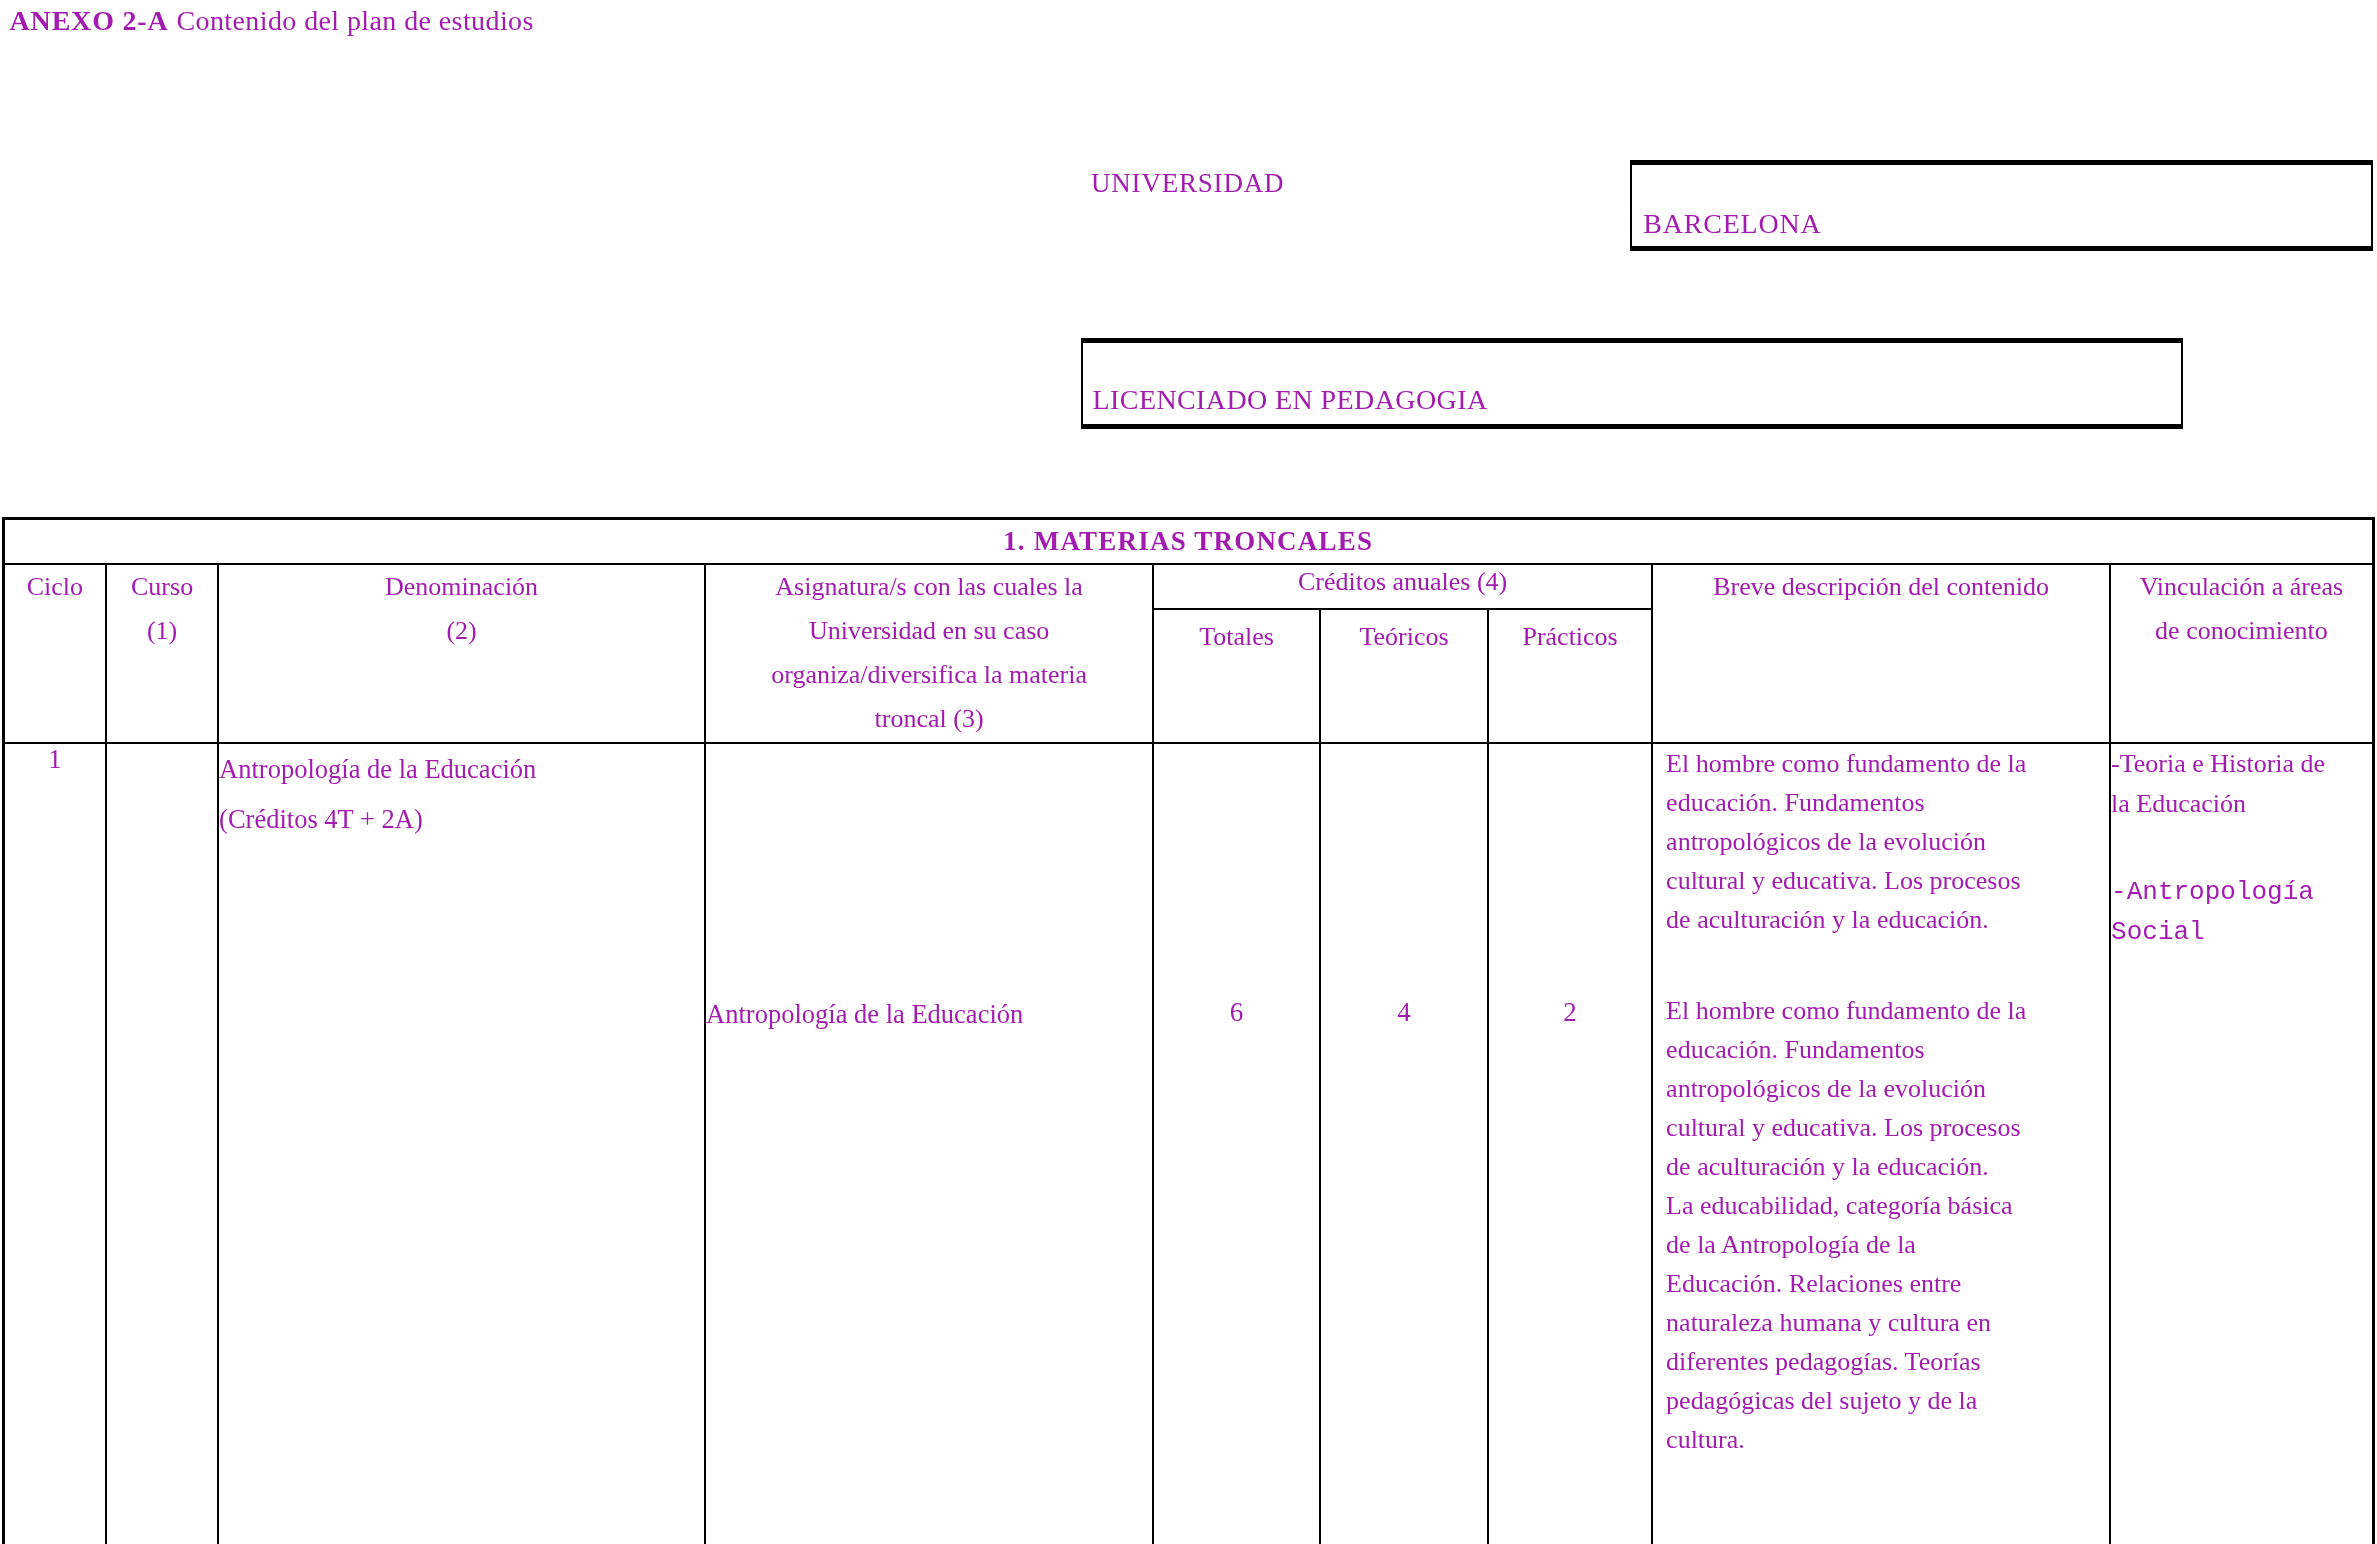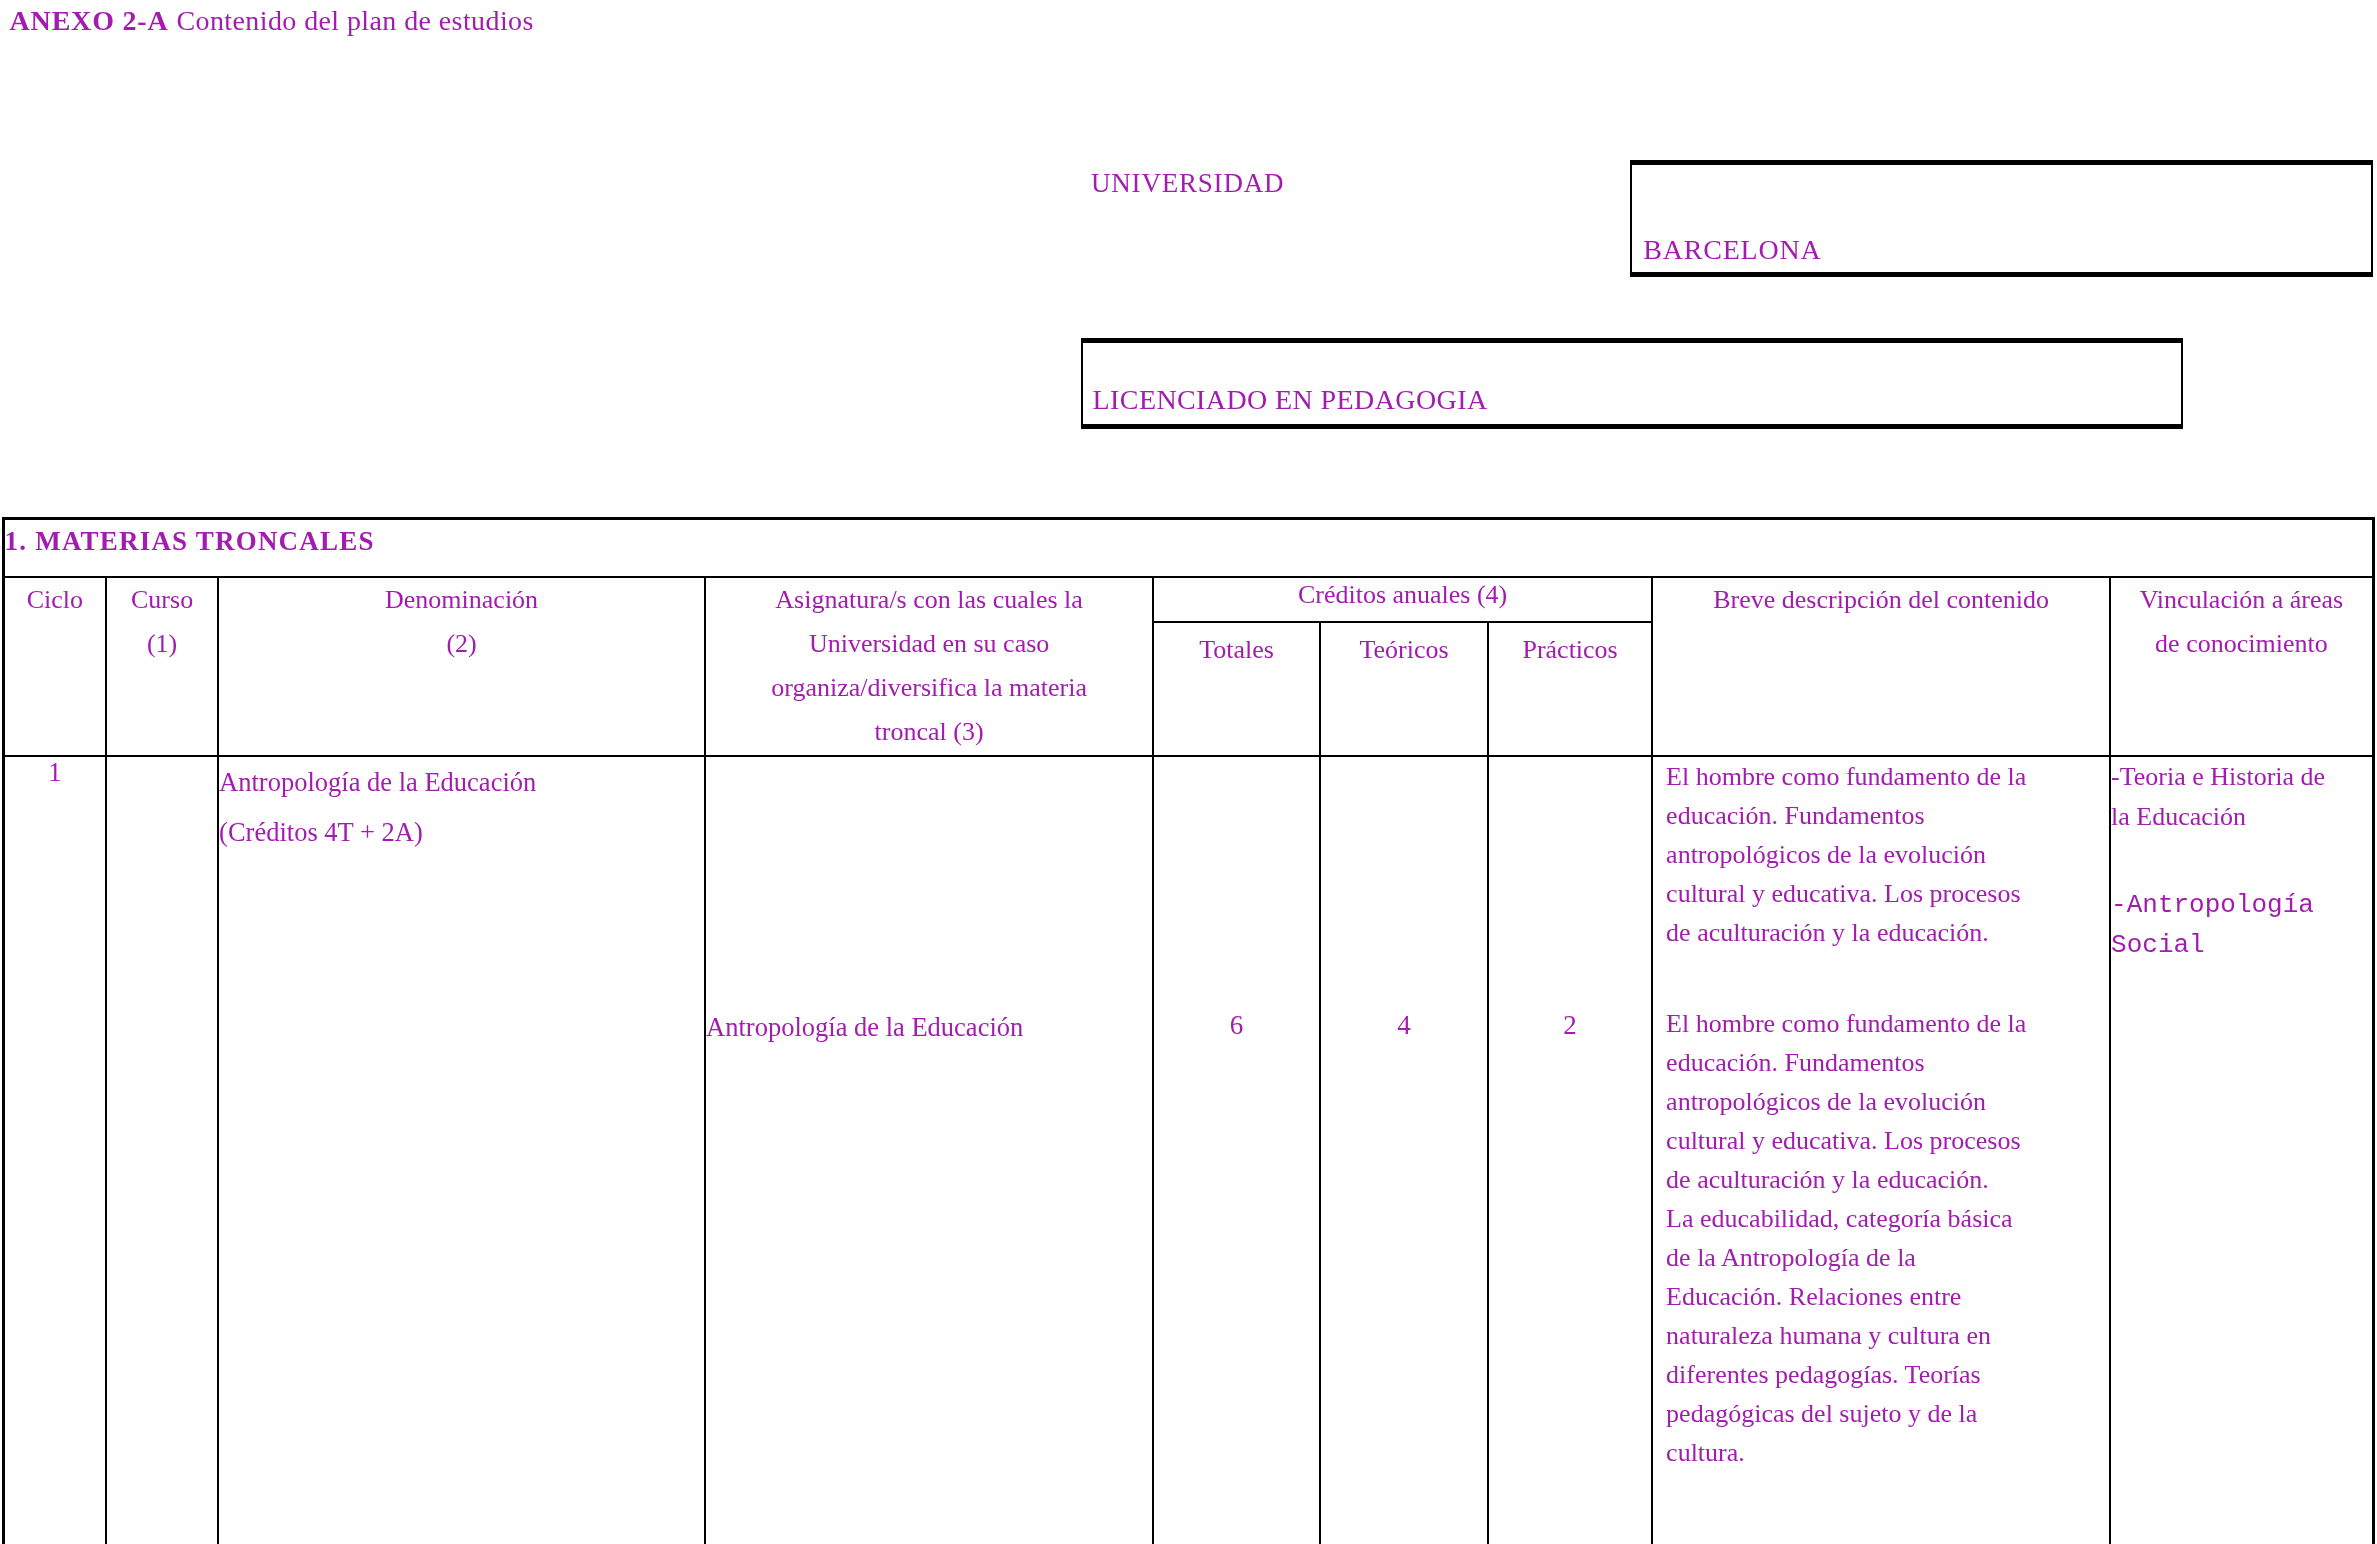--- a/index.html
+++ b/index.html
@@ -34,21 +34,21 @@
     left: 1091px;
     top: 168px;
     font-size: 27px;
     letter-spacing: 0.8px;
   }
   .uni-box {
     position: absolute;
     left: 1630px;
     top: 160px;
     width: 743px;
-    height: 117px;
+    height: 91px;
     box-sizing: border-box;
     border: 2.4px solid #000;
     border-top-width: 5.6px;
     border-bottom-width: 5.6px;
   }
   .uni-box .val {
     position: absolute;
     left: 11.2px;
     bottom: 6.4px;
     font-size: 28px;
@@ -94,25 +94,25 @@
   }
   table.grid td {
     border: 2.4px solid #000;
     padding: 0;
     vertical-align: top;
     overflow: hidden;
   }
   tr.title-row td {
     height: 42px;
     vertical-align: middle;
-    text-align: left;
+    text-align: center;
     font-weight: bold;
     font-size: 27px;
     letter-spacing: 1.2px;
-    padding-bottom: 14px;
+    padding-bottom: 1px;
   }
   .hc {
     text-align: center;
     line-height: 44px;
     padding-top: 6.4px;
   }
   tr.cred-row { height: 45px; }
   td.h-creditos { line-height: 34px; padding-top: 4px; text-align: center; }
   tr.sub-row { height: 134px; }
   tr.sub-row td { line-height: 34px; padding-top: 9.6px; }

